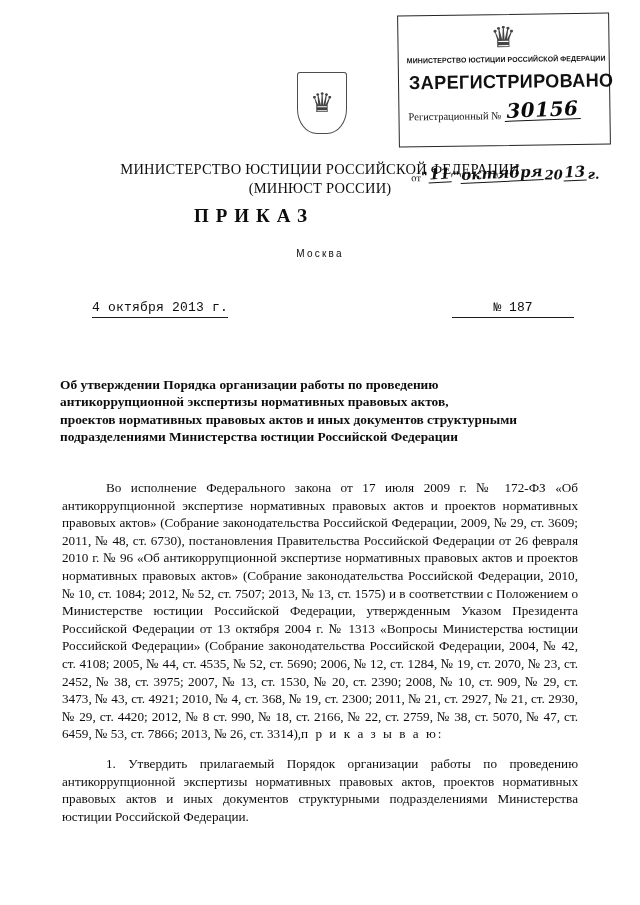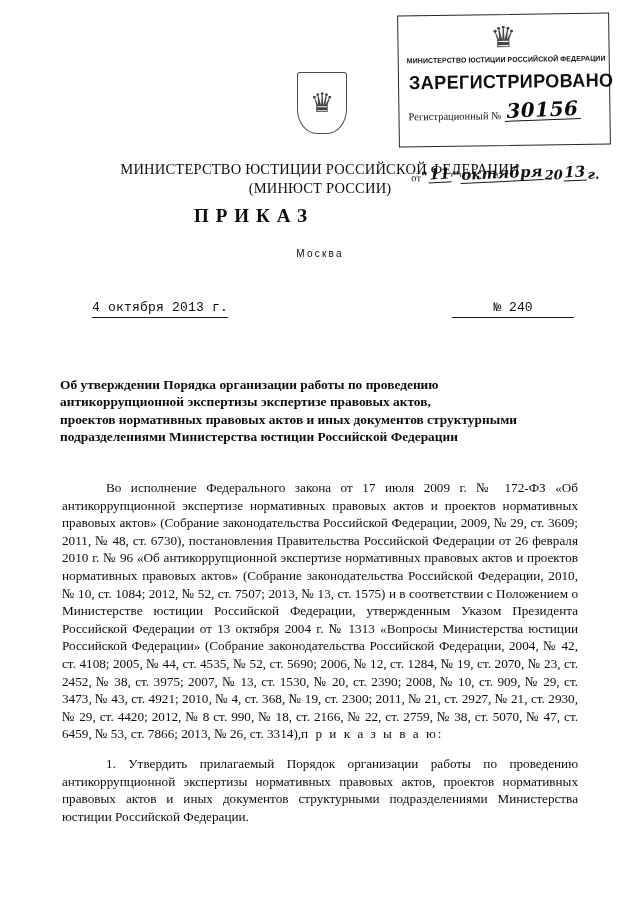--- a/index.html
+++ b/index.html
@@ -264,26 +264,26 @@
   <div class="ministry">
     <div>МИНИСТЕРСТВО ЮСТИЦИИ РОССИЙСКОЙ ФЕДЕРАЦИИ</div>
     <div>(МИНЮСТ РОССИИ)</div>
   </div>
 
   <div class="order-word">ПРИКАЗ</div>
   <div class="city">Москва</div>
 
   <div class="meta-row">
     <div class="meta-date">4 октября 2013 г.</div>
-    <div class="meta-num">№ 240</div>
+    <div class="meta-num">№ 187</div>
   </div>
 
   <div class="doc-title">
     <div>Об утверждении Порядка организации работы по проведению</div>
-    <div>антикоррупционной экспертизы экспертизе правовых актов,</div>
+    <div>антикоррупционной экспертизы нормативных правовых актов,</div>
     <div>проектов нормативных правовых актов и иных документов структурными</div>
     <div>подразделениями Министерства юстиции Российской Федерации</div>
   </div>
 
   <div class="body">
     <p class="para"><span>Во исполнение Федерального закона от 17 июля 2009 г. № 172-ФЗ «Об антикоррупционной экспертизе нормативных правовых актов и проектов нормативных правовых актов» (Собрание законодательства Российской Федерации, 2009, № 29, ст. 3609; 2011, № 48, ст. 6730), постановления Правительства Российской Федерации от 26 февраля 2010 г. № 96 «Об антикоррупционной экспертизе нормативных правовых актов и проектов нормативных правовых актов» (Собрание законодательства Российской Федерации, 2010, № 10, ст. 1084; 2012, № 52, ст. 7507; 2013, № 13, ст. 1575) и в соответствии с Положением о Министерстве юстиции Российской Федерации, утвержденным Указом Президента Российской Федерации от 13 октября 2004 г. № 1313 «Вопросы Министерства юстиции Российской Федерации» (Собрание законодательства Российской Федерации, 2004, № 42, ст. 4108; 2005, № 44, ст. 4535, № 52, ст. 5690; 2006, № 12, ст. 1284, № 19, ст. 2070, № 23, ст. 2452, № 38, ст. 3975; 2007, № 13, ст. 1530, № 20, ст. 2390; 2008, № 10, ст. 909, № 29, ст. 3473, № 43, ст. 4921; 2010, № 4, ст. 368, № 19, ст. 2300; 2011, № 21, ст. 2927, № 21, ст. 2930, № 29, ст. 4420; 2012, № 8 ст. 990, № 18, ст. 2166, № 22, ст. 2759, № 38, ст. 5070, № 47, ст. 6459, № 53, ст. 7866; 2013, № 26, ст. 3314),</span><span class="spaced">п р и к а з ы в а ю:</span></p>
     <p class="para">1. Утвердить прилагаемый Порядок организации работы по проведению антикоррупционной экспертизы нормативных правовых актов, проектов нормативных правовых актов и иных документов структурными подразделениями Министерства юстиции Российской Федерации.</p>
   </div>
 
 </div>

